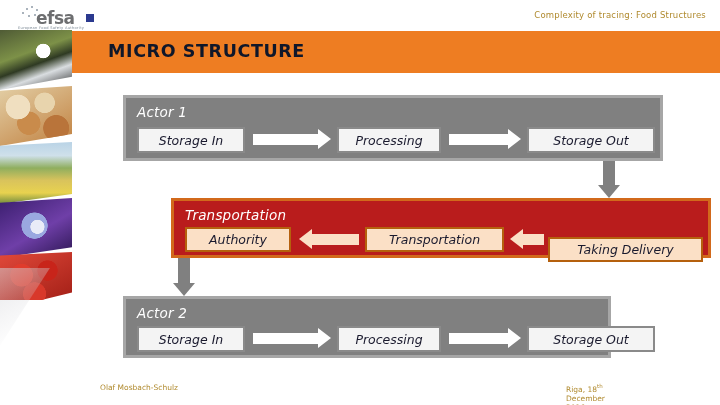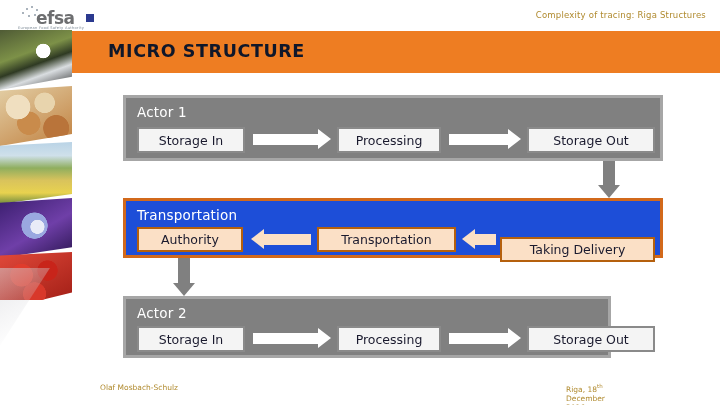--- a/index.html
+++ b/index.html
@@ -72,30 +72,30 @@
     background:#ee7d22;
   }
   .titlebar .t{
     position:absolute;left:36px;top:10px;
     color:#0f172a;font-size:17.5px;font-weight:bold;letter-spacing:.6px;
   }
 
   
   .stage{position:absolute;left:0;top:0;width:720px;height:405px;}
 
-  .panel{position:absolute;box-sizing:border-box;}
+  .panel{position:absolute;box-sizing:border-box;font-style:italic;}
   .panel .plabel{
     position:absolute;left:11px;top:6px;
     font-size:13.5px;color:#ffffff;letter-spacing:.2px;
   }
   .panel-actor{
     background:#808080;border:3px solid #a6a6a6;
   }
   .panel-transport{
-    background:#1d4ed8;border:3px solid #d2691b;
+    background:#b91c1c;border:3px solid #d2691b;margin-left:48px;
   }
 
   .node{
     position:absolute;box-sizing:border-box;
     display:flex;align-items:center;justify-content:center;
     font-size:12.5px;color:#1a1a2e;white-space:nowrap;
   }
   .node-actor{background:#f4f4f4;border:2px solid #8a8a8a;}
   .node-transport{background:#fbe0c6;border:2px solid #b5600d;}
 
@@ -119,21 +119,21 @@
   
   .footer{position:absolute;left:0;top:383px;width:604px;height:18px;}
   .footer .author{position:absolute;left:100px;top:0;font-size:7.5px;color:#b08a2e;}
   .footer .place{position:absolute;left:566px;top:0;font-size:7.5px;color:#b08a2e;}
   .footer .place sup{font-size:5.5px;vertical-align:super;}
   .footer .pagenum{position:absolute;left:688px;top:0;font-size:7.5px;color:#b08a2e;margin-top:24px;}
 </style>
 </head>
 <body>
 
-<div class="header-text">Complexity of tracing: Riga Structures</div>
+<div class="header-text">Complexity of tracing: Food Structures</div>
 
 <div class="logo">
   <div class="dots">
     <i style="left:0px;top:6px;"></i>
       <i style="left:4px;top:2px;"></i>
     <i style="left:9px;top:0px;"></i>
       <i style="left:14px;top:3px;"></i>
     <i style="left:6px;top:9px;"></i>
       <i style="left:12px;top:8px;"></i>
   </div>

